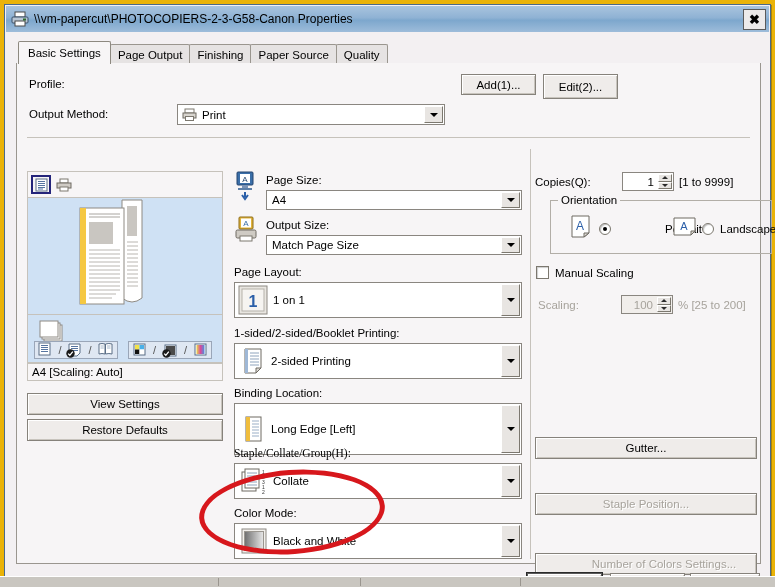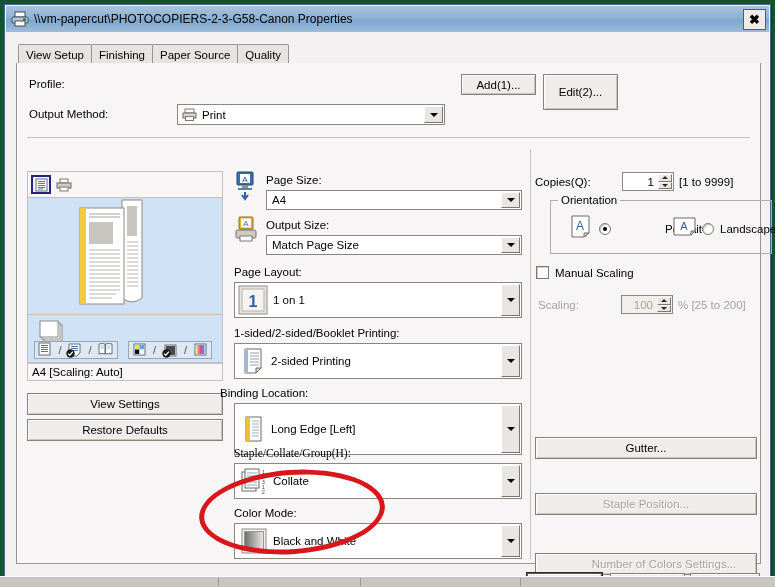--- a/index.html
+++ b/index.html
@@ -1,17 +1,17 @@
 <!DOCTYPE html>
 <html><head>
 <meta charset="utf-8">
 <style>
   html,body{margin:0;padding:0;background:#d6d3ce;}
   body{width:775px;height:587px;font-family:"Liberation Sans",sans-serif;font-size:11px;color:#000;overflow:hidden;}
-  .desktop{position:absolute;left:0;top:0;width:775px;height:587px;background:#14532d;}
+  .desktop{position:absolute;left:0;top:0;width:775px;height:587px;background:#eab308;}
   .taskbar{position:absolute;left:0;bottom:0;width:775px;height:10px;background:#c9c6c0;border-top:1px solid #fff;}
   .taskbar .tb-seg{position:absolute;top:1px;height:8px;border-left:1px solid #9a968f;}
 
   
   .window{position:absolute;left:4px;top:4px;width:765px;height:572px;background:#f3f0f2;
           border:1px solid #4a6a8a;box-shadow:1px 1px 0 rgba(0,0,0,.25);}
   .titlebar{position:absolute;left:1px;top:1px;width:763px;height:26px;
             background:linear-gradient(to bottom,#a9c4de 0%,#8fb2d4 45%,#7da7cd 55%,#9dbcda 100%);
             display:flex;align-items:center;}
   .titlebar .ticon{width:18px;height:16px;margin-left:5px;margin-right:5px;position:relative;flex:0 0 auto;}
@@ -105,31 +105,32 @@
           <rect x="12" y="7.5" width="3" height="2" fill="#2d6b2d"></rect>
         </svg>
       </span>
       <span class="ttext">\\vm-papercut\PHOTOCOPIERS-2-3-G58-Canon Properties</span>
       <div class="closebtn">✖</div>
     </div>
 
     <div class="client">
 
       <div class="tabstrip">
-        <div class="tab">View Setup</div>
+        <div class="tab active">Basic Settings</div>
+        <div class="tab">Page Output</div>
         <div class="tab">Finishing</div>
         <div class="tab">Paper Source</div>
         <div class="tab">Quality</div>
       </div>
 
       <div class="panel">
 
         <div class="lbl" style="left:12px;top:15px;">Profile:</div>
         <div class="btn" style="left:444px;top:11px;width:75px;height:21px;">Add(1)...</div>
-        <div class="btn" style="left:526px;top:11px;width:75px;height:36px;">Edit(2)...</div>
+        <div class="btn" style="left:526px;top:11px;width:75px;height:25px;">Edit(2)...</div>
 
         <div class="lbl" style="left:12px;top:45px;">Output Method:</div>
         <div class="combo" style="left:160px;top:41px;width:268px;height:21px;">
           <span style="margin-left:4px;display:inline-flex;">
             <svg width="15" height="13" viewBox="0 0 15 13">
               <rect x="3" y="1" width="9" height="4" fill="#fff" stroke="#7c786f"></rect>
               <rect x="1" y="5" width="13" height="5" fill="#d8d5cf" stroke="#6e6a62"></rect>
               <rect x="3.5" y="8.5" width="8" height="4" fill="#fff" stroke="#7c786f"></rect>
             </svg>
           </span>
@@ -354,21 +355,21 @@
                   <line x1="10" y1="12" x2="19" y2="12"></line>
                   <line x1="10" y1="15" x2="19" y2="15"></line>
                   <line x1="10" y1="18" x2="19" y2="18"></line>
                 </g>
             </svg>
           </span>
           <span class="ctext">2-sided Printing</span>
           <span class="arrow"></span>
         </div>
 
-        <div class="lbl" style="left:203px;top:324px;text-align:right;">Binding Location:</div>
+        <div class="lbl" style="left:217px;top:324px;text-align:right;">Binding Location:</div>
         <div class="combo" style="left:217px;top:340px;width:288px;height:52px;">
           <span style="margin-left:5px;display:inline-flex;">
             <svg width="26" height="28" viewBox="0 0 26 28">
               <rect x="6" y="2" width="15" height="24" fill="#fff" stroke="#6e6a62"></rect>
               <rect x="6" y="2" width="4" height="24" fill="#f0bd3c"></rect>
               <g stroke="#9aafc7" stroke-width="1">
                   <line x1="12" y1="6" x2="19" y2="6"></line>
                   <line x1="12" y1="9" x2="19" y2="9"></line>
                   <line x1="12" y1="12" x2="19" y2="12"></line>
                   <line x1="12" y1="15" x2="19" y2="15"></line>

